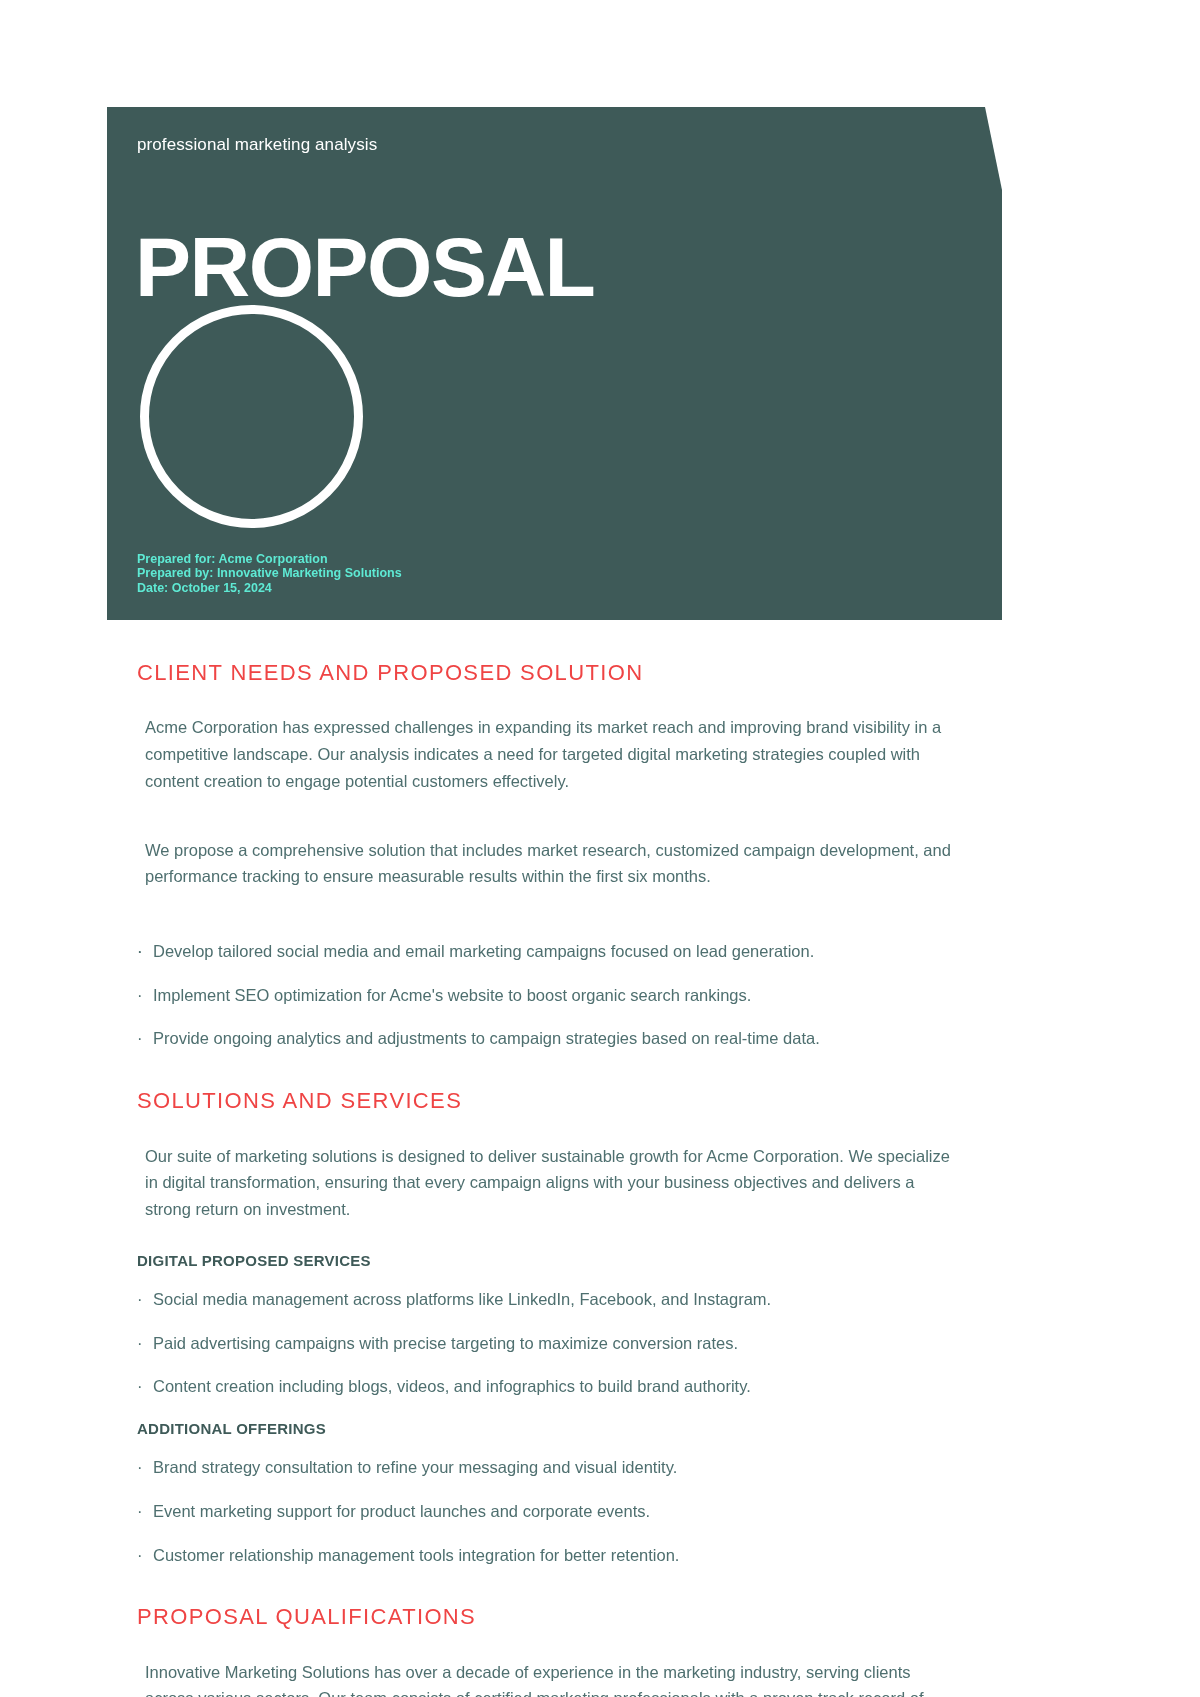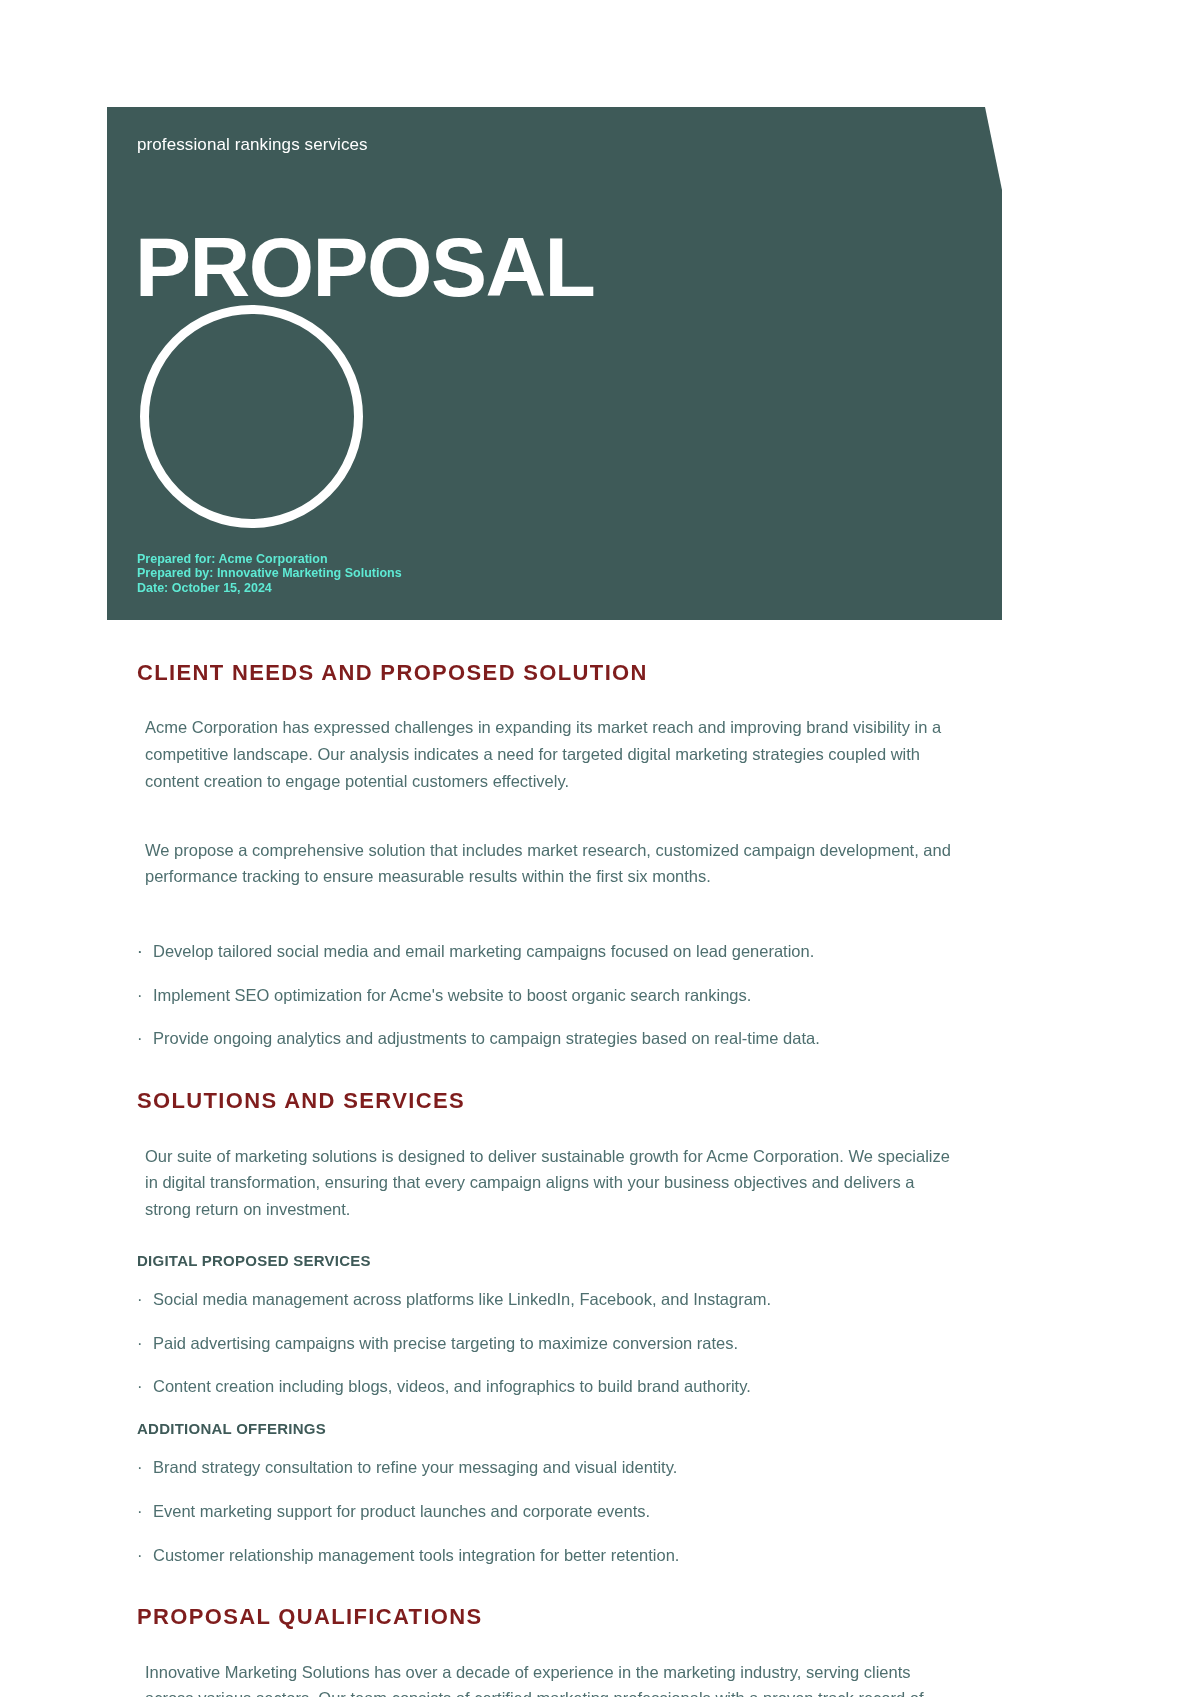--- a/index.html
+++ b/index.html
@@ -84,22 +84,22 @@
   .content {
     position: absolute;
     left: 137px;
     top: 660px;
     width: 830px;
   }
 
   h2.section-heading {
     margin: 0;
     font-size: 22px;
-    font-weight: bold;
-    color: #7f1d1d;
+    font-weight: normal;
+    color: #ef4444;
     letter-spacing: 1.35px;
     line-height: 1.2;
   }
 
   h3.sub-heading {
     margin: 0;
     font-size: 15px;
     font-weight: bold;
     color: #3e5a58;
     letter-spacing: 0.25px;
@@ -142,21 +142,21 @@
   .blk-gap-sec    { height: 37px; }
   .blk-gap-subh   { height: 21px; }
   .blk-gap-sublist{ height: 17px; }
 </style>
 </head>
 <body>
 
 <div class="page">
 
   <div class="hero">
-    <div class="hero-eyebrow">professional rankings services</div>
+    <div class="hero-eyebrow">professional marketing analysis</div>
 
     <div class="hero-title">PROPOSAL</div>
 
     <div class="hero-circle"></div>
 
     <div class="hero-meta">
       <div>Prepared for: Acme Corporation</div>
       <div>Prepared by: Innovative Marketing Solutions</div>
       <div>Date: October 15, 2024</div>
     </div>

